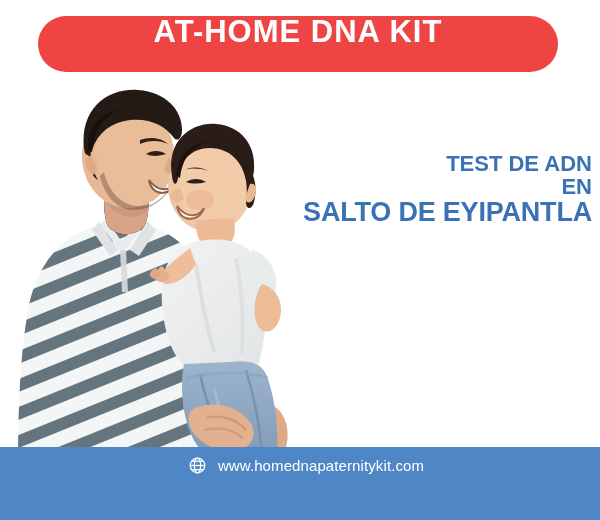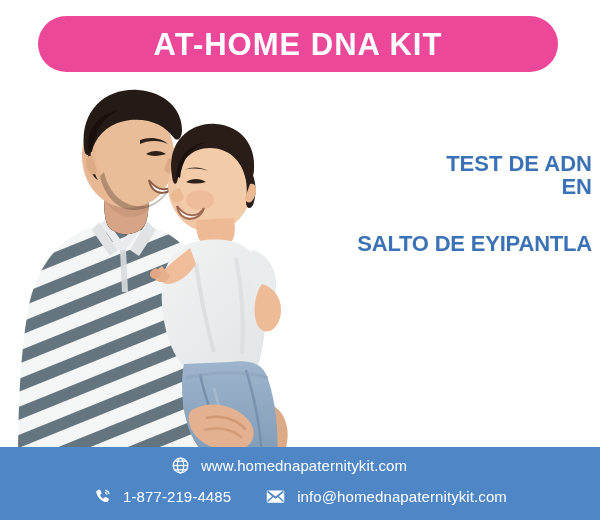--- a/index.html
+++ b/index.html
@@ -18,24 +18,23 @@
     overflow: hidden;
   }
 
   
   .header-banner {
     position: absolute;
     left: 38px;
     top: 16px;
     width: 520px;
     height: 56px;
-    background: #ec4899;
+    background: #ef4444;
     border-radius: 28px;
     display: flex;
-    align-items: center;
     justify-content: center;
     z-index: 40;
   }
   .header-banner-title {
     color: #ffffff;
     font-size: 31px;
     font-weight: bold;
     letter-spacing: 1.0px;
     line-height: 1;
     white-space: nowrap;
@@ -63,21 +62,21 @@
     text-align: right;
   }
   .headline-line {
     color: #3a72b5;
     font-weight: bold;
     line-height: 1.05;
     white-space: nowrap;
   }
   .headline-1 { font-size: 22px; }
   .headline-2 { font-size: 22px; }
-  .headline-3 { font-size: 22px; margin-top: 34px; letter-spacing: -0.2px; }
+  .headline-3 { font-size: 27px; letter-spacing: -0.2px; }
 
   
   .footer-bar {
     position: absolute;
     left: 0;
     top: 447px;
     width: 600px;
     height: 73px;
     background: #4f86c6;
     z-index: 50;
@@ -86,20 +85,21 @@
     position: absolute;
     display: flex;
     align-items: center;
     color: #ffffff;
   }
   .footer-row-1 {
     top: 9px;
     left: 0;
     width: 578px;
     justify-content: center;
+    padding-left: 17px;
   }
   .footer-row-2 {
     top: 39px;
     left: 0;
     width: 600px;
     justify-content: center;
   }
   .footer-item {
     display: flex;
     align-items: center;
@@ -282,43 +282,16 @@
             <ellipse cx="12" cy="12" rx="4" ry="9.2"></ellipse>
             <line x1="2.8" y1="12" x2="21.2" y2="12"></line>
             <line x1="4.3" y1="6.6" x2="19.7" y2="6.6"></line>
             <line x1="4.3" y1="17.4" x2="19.7" y2="17.4"></line>
           </svg>
         </span>
         <span class="footer-text">www.homednapaternitykit.com</span>
       </div>
     </div>
 
-    <div class="footer-row footer-row-2">
-      <div class="footer-item">
-        <span class="footer-icon">
-          <svg width="19" height="19" viewBox="0 0 24 24">
-            <path d="M7.2 3.4c0.7-0.3 1.5 0 1.9 0.7l1.5 2.7c0.35 0.65 0.2 1.45-0.35 1.95
-                     l-1.1 1c-0.3 0.28-0.38 0.72-0.2 1.08 0.75 1.5 2.05 2.8 3.55 3.55
-                     0.36 0.18 0.8 0.1 1.08-0.2l1-1.1c0.5-0.55 1.3-0.7 1.95-0.35
-                     l2.7 1.5c0.7 0.4 0.98 1.2 0.7 1.9l-0.7 1.7c-0.35 0.85-1.25 1.35-2.15 1.2
-                     C11.4 18.9 5.1 12.6 4.15 6.5 4 5.6 4.5 4.7 5.35 4.35z" fill="#ffffff"></path>
-            <path d="M16.1 4.2c2.1 0.45 3.75 2.1 4.2 4.2" stroke="#ffffff" stroke-width="1.5" fill="none" stroke-linecap="round"></path>
-            <path d="M15.6 7.1c1 0.28 1.8 1.08 2.08 2.08" stroke="#ffffff" stroke-width="1.5" fill="none" stroke-linecap="round"></path>
-          </svg>
-        </span>
-        <span class="footer-text">1-877-219-4485</span>
-      </div>
-
-      <div class="footer-item">
-        <span class="footer-icon">
-          <svg width="21" height="21" viewBox="0 0 24 24">
-            <rect x="2" y="5" width="20" height="14" rx="1.2" fill="#ffffff"></rect>
-            <path d="M2.9 6.2 L12 13.4 L21.1 6.2" stroke="#4f86c6" stroke-width="2" fill="none" stroke-linejoin="round"></path>
-            <path d="M2.9 17.8 L9.2 11.6 M21.1 17.8 L14.8 11.6" stroke="#4f86c6" stroke-width="1.6" fill="none"></path>
-          </svg>
-        </span>
-        <span class="footer-text">info@homednapaternitykit.com</span>
-      </div>
-    </div>
 
   </div>
 
 </div>
 
 </body></html>

